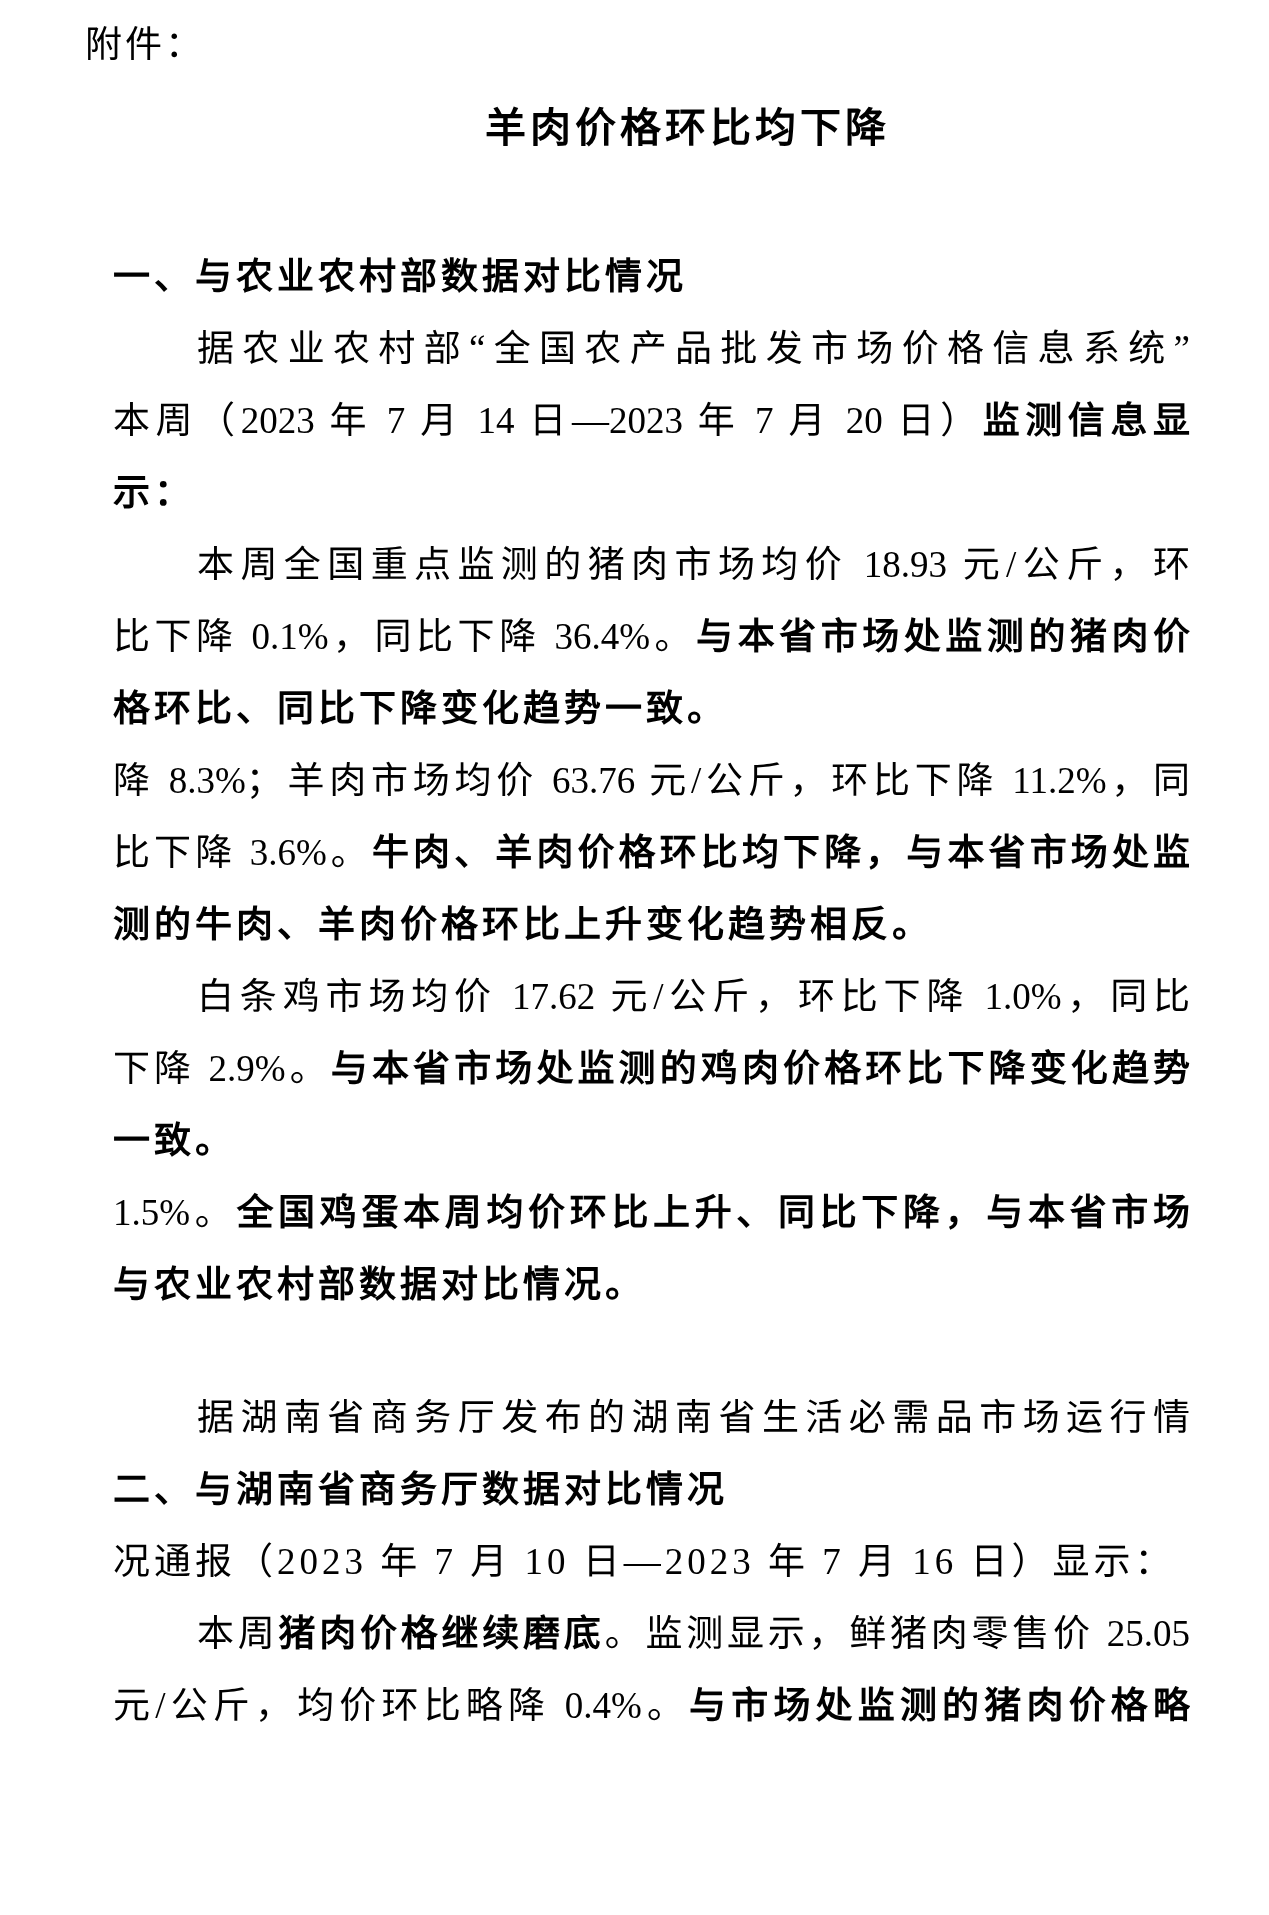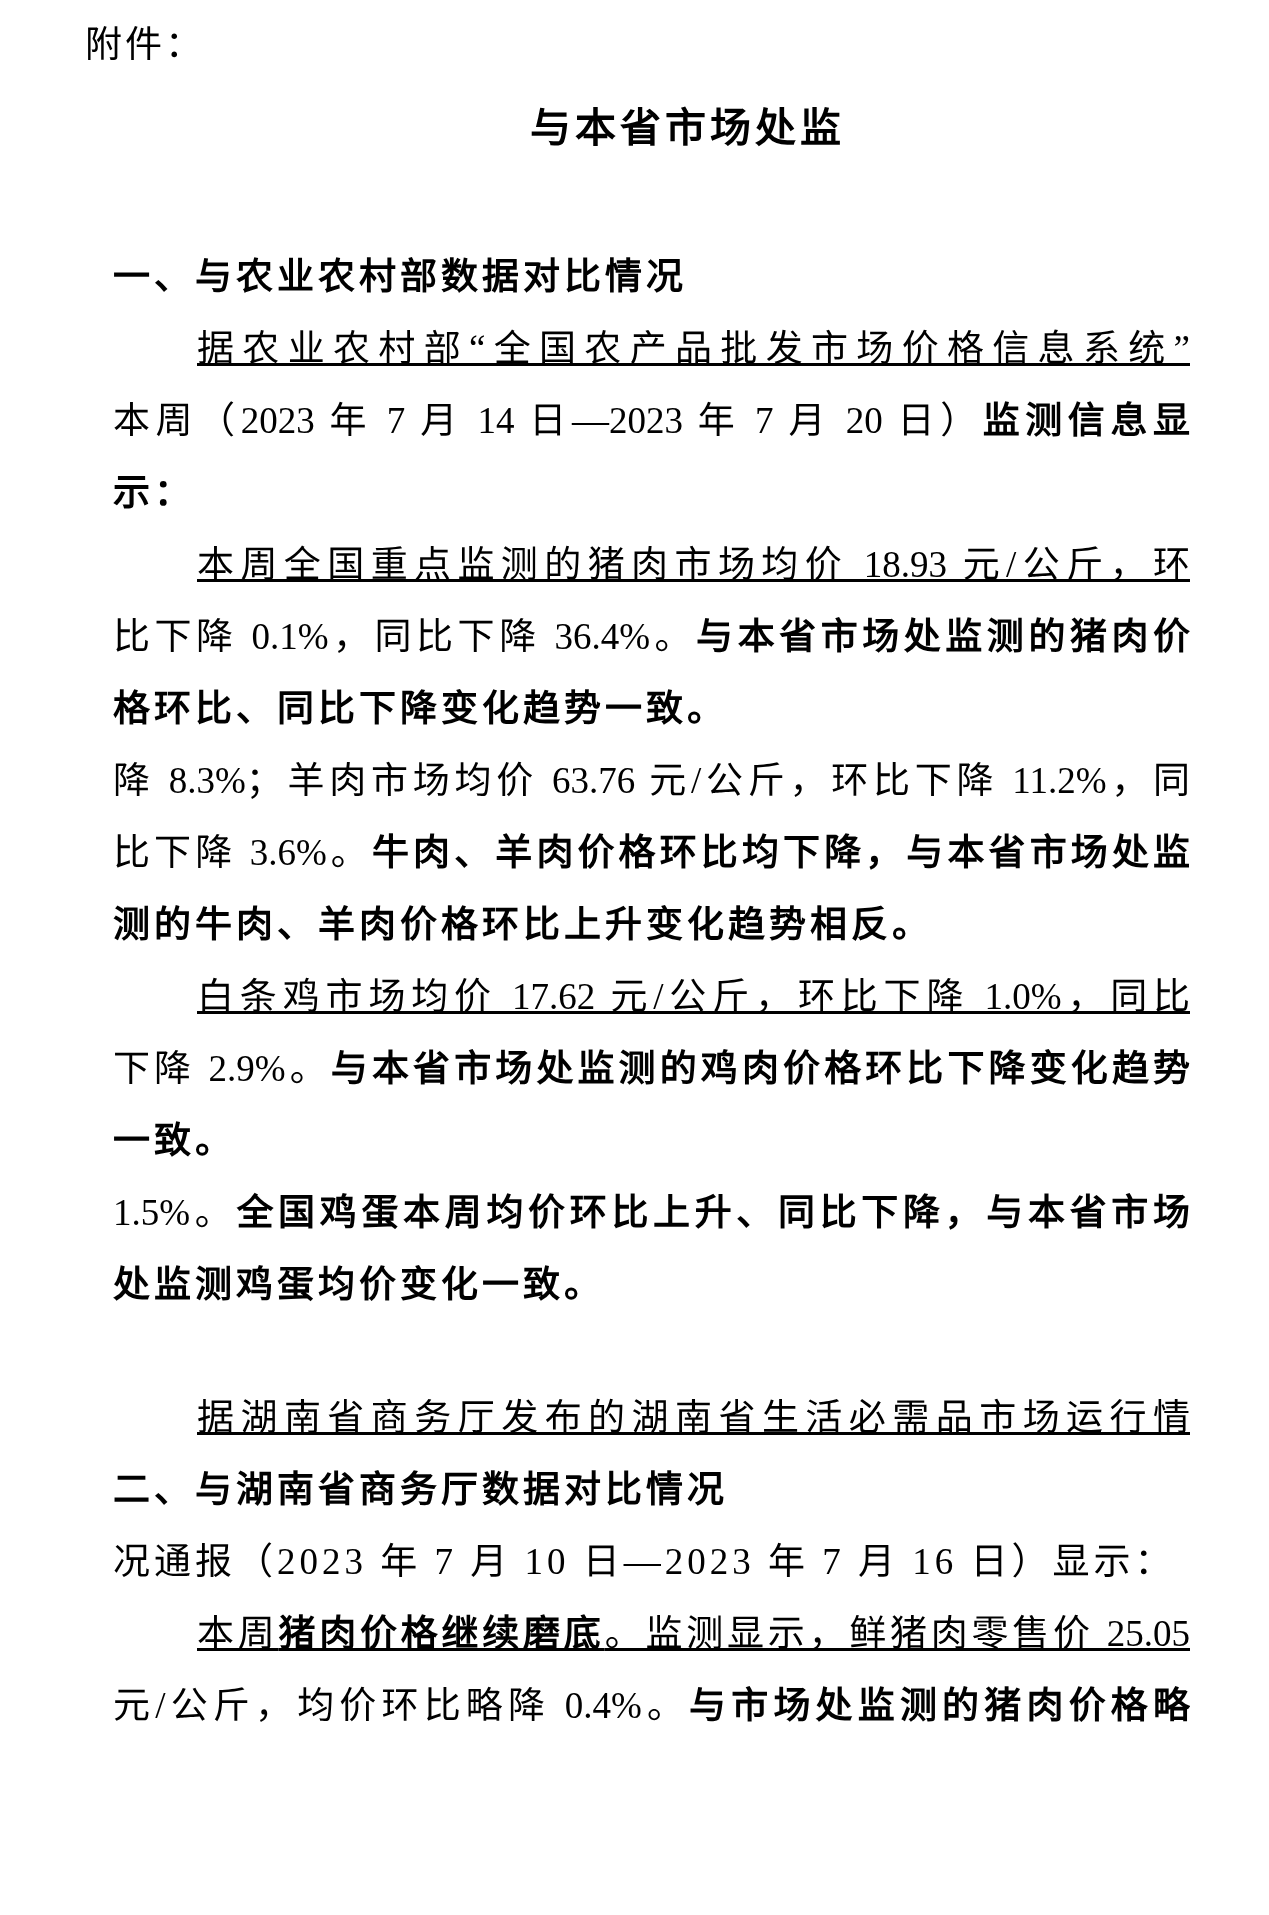--- a/index.html
+++ b/index.html
@@ -45,54 +45,53 @@
     overflow: hidden;
   }
   .line.justify {
     letter-spacing: normal;
     text-align: justify;
     text-align-last: justify;
     text-justify: inter-character;
   }
   .line.indent {
     padding-left: 84px;
-    text-decoration: underline;
   }
   .line.blank {
     height: 61px;
   }
   .run-bold {
     font-weight: bold;
   }
   .run-normal {
     font-weight: normal;
   }
 </style>
 </head>
 <body>
 
 <div class="page">
   <div class="attachment">附件：</div>
-  <div class="doc-title">与本省市场处监</div>
+  <div class="doc-title">羊肉价格环比均下降</div>
   <div class="doc-body" id="doc-body">
       <div class="line"><span class="run-bold">一、与农业农村部数据对比情况</span></div>
       <div class="line justify indent"><span class="run-normal">据农业农村部“全国农产品批发市场价格信息系统”</span></div>
       <div class="line justify"><span class="run-normal">本周（2023 年 7 月 14 日—2023 年 7 月 20 日）</span><span class="run-bold">监测信息显</span></div>
       <div class="line"><span class="run-bold">示：</span></div>
       <div class="line justify indent"><span class="run-normal">本周全国重点监测的猪肉市场均价 18.93 元/公斤，环</span></div>
       <div class="line justify"><span class="run-normal">比下降 0.1%，同比下降 36.4%。</span><span class="run-bold">与本省市场处监测的猪肉价</span></div>
       <div class="line"><span class="run-bold">格环比、同比下降变化趋势一致。</span></div>
       <div class="line justify"><span class="run-normal">降 8.3%；羊肉市场均价 63.76 元/公斤，环比下降 11.2%，同</span></div>
       <div class="line justify"><span class="run-normal">比下降 3.6%。</span><span class="run-bold">牛肉、羊肉价格环比均下降，与本省市场处监</span></div>
       <div class="line"><span class="run-bold">测的牛肉、羊肉价格环比上升变化趋势相反。</span></div>
       <div class="line justify indent"><span class="run-normal">白条鸡市场均价 17.62 元/公斤，环比下降 1.0%，同比</span></div>
       <div class="line justify"><span class="run-normal">下降 2.9%。</span><span class="run-bold">与本省市场处监测的鸡肉价格环比下降变化趋势</span></div>
       <div class="line"><span class="run-bold">一致。</span></div>
       <div class="line justify"><span class="run-normal">1.5%。</span><span class="run-bold">全国鸡蛋本周均价环比上升、同比下降，与本省市场</span></div>
-      <div class="line"><span class="run-bold">处监测鸡蛋均价变化一致。</span></div>
+      <div class="line"><span class="run-bold">与农业农村部数据对比情况。</span></div>
       <div class="line blank"></div>
       <div class="line justify indent"><span class="run-normal">据湖南省商务厅发布的湖南省生活必需品市场运行情</span></div>
       <div class="line"><span class="run-bold">二、与湖南省商务厅数据对比情况</span></div>
       <div class="line"><span class="run-normal">况通报（2023 年 7 月 10 日—2023 年 7 月 16 日）显示：</span></div>
       <div class="line justify indent"><span class="run-normal">本周</span><span class="run-bold">猪肉价格继续磨底</span><span class="run-normal">。监测显示，鲜猪肉零售价 25.05</span></div>
       <div class="line justify"><span class="run-normal">元/公斤，均价环比略降 0.4%。</span><span class="run-bold">与市场处监测的猪肉价格略</span></div>
     </div>
 </div>
 
 </body></html>

